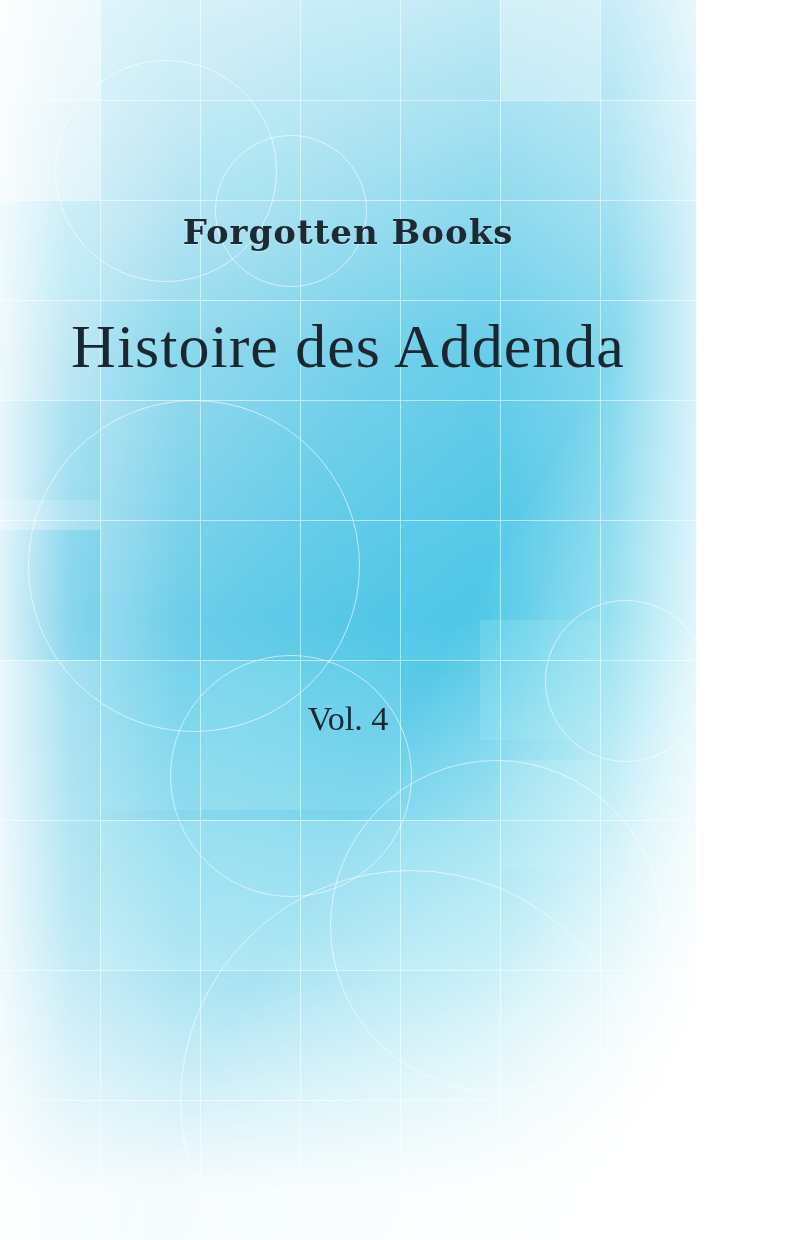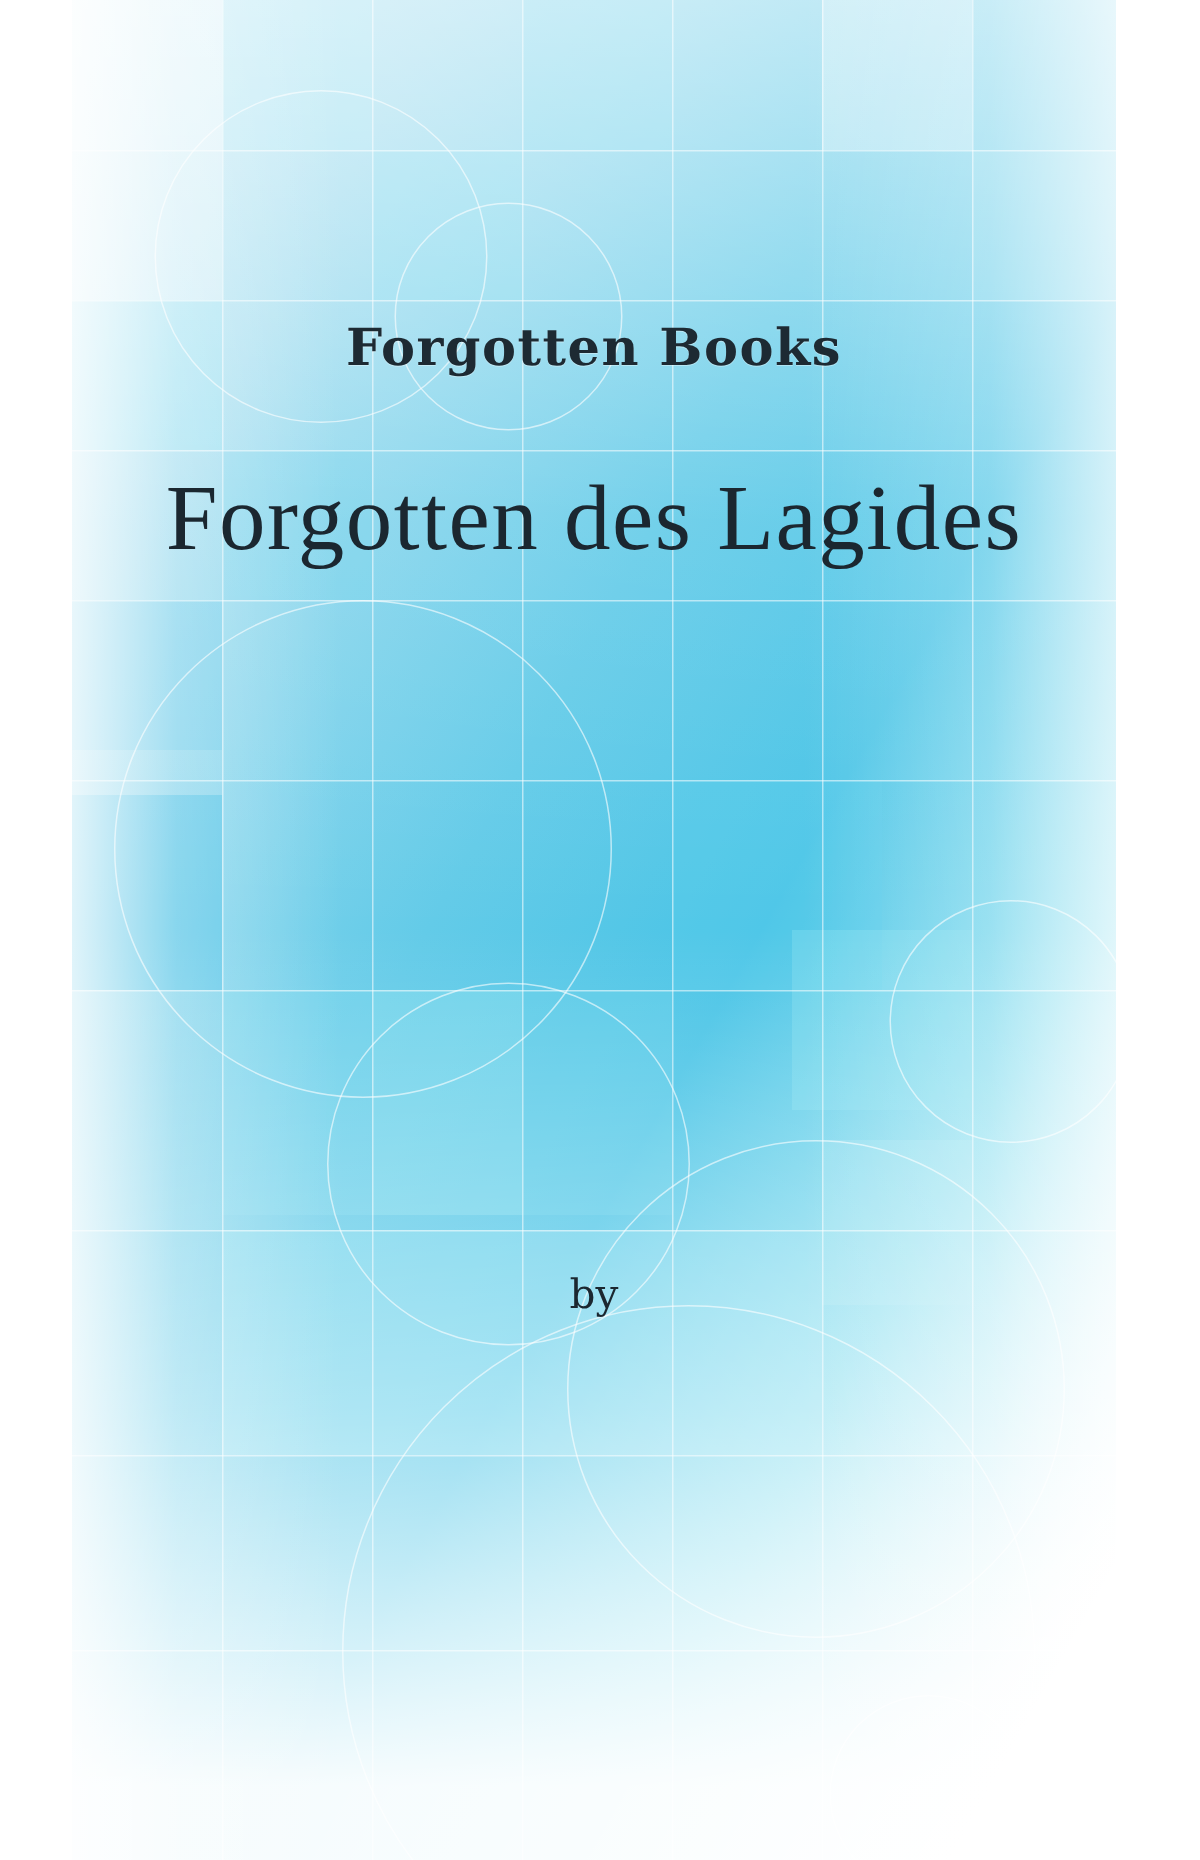--- a/index.html
+++ b/index.html
@@ -7,21 +7,20 @@
     padding: 0;
     background: #ffffff;
   }
   .cover {
     position: relative;
     width: 696px;
     height: 1240px;
     overflow: hidden;
     background: #fdba74;
     font-family: "Liberation Serif", serif;
-    margin-left: 48px;
   }
 
   
   .bg-base {
     position: absolute;
     inset: 0;
     background:
       linear-gradient(to bottom right,
         #bfe9f5 0%,
         #9fdcef 18%,
@@ -199,17 +198,17 @@
     <div class="h" style="top:400px;"></div>
     <div class="h" style="top:520px;"></div>
     <div class="h" style="top:660px;"></div>
     <div class="h" style="top:820px;"></div>
     <div class="h" style="top:970px;"></div>
     <div class="h" style="top:1100px;"></div>
   </div>
 
   <div class="content">
     <div class="brand">Forgotten Books</div>
-    <div class="title">Forgotten des Lagides</div>
-    <div class="by">by</div>
+    <div class="title">Histoire des Addenda</div>
+    <div class="volume">Vol. 4</div>
   </div>
 
 </div>
 
 </body></html>

